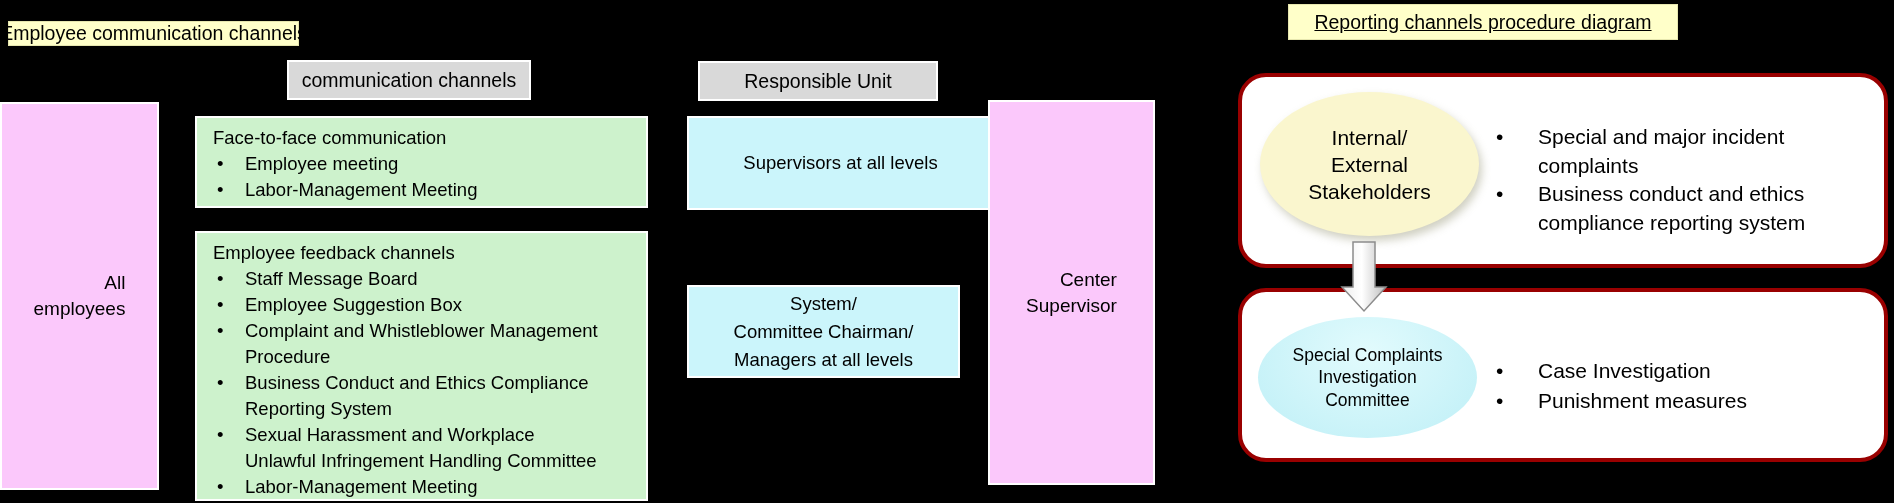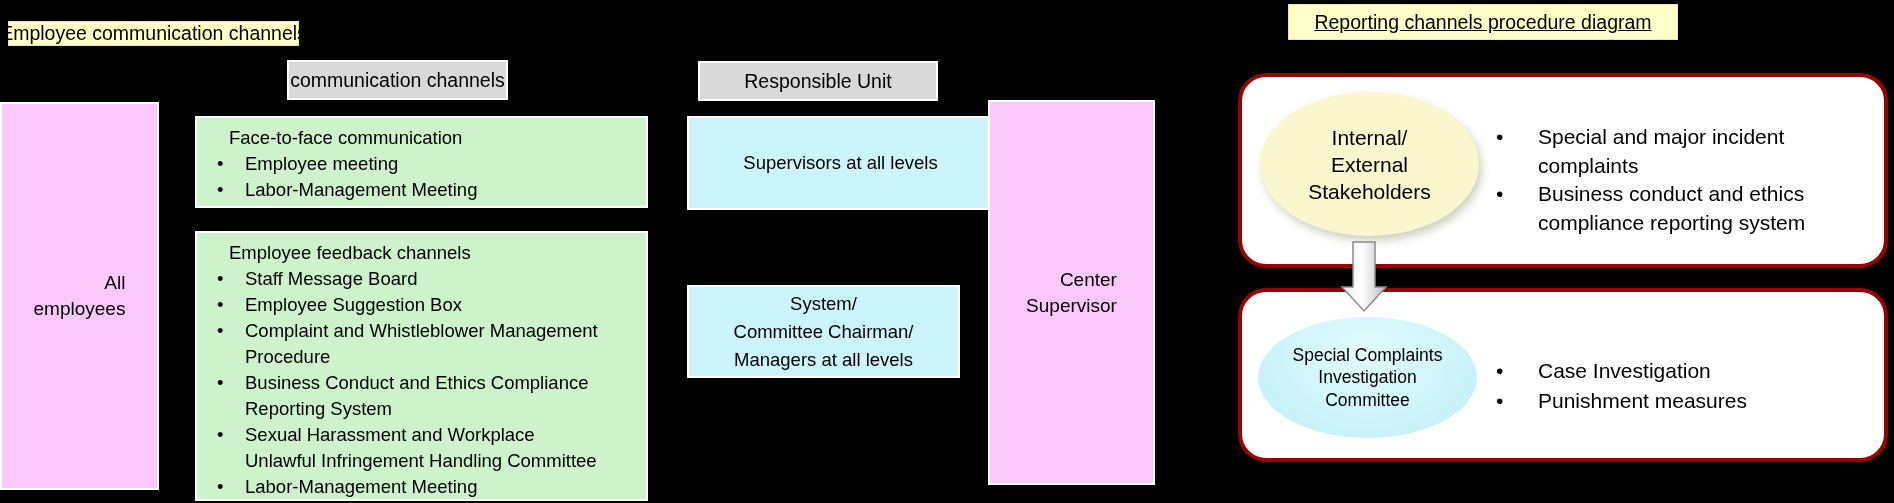--- a/index.html
+++ b/index.html
@@ -29,21 +29,21 @@
   .cyan-box{
     background:#CBF5FB;border:2px solid #FFFFFF;
     display:flex;align-items:center;justify-content:center;text-align:center;
     font-size:18.5px;line-height:28px;white-space:pre-line;
   }
   .green-box{
     background:#CDF2CC;border:2px solid #FFFFFF;
     font-size:18.5px;line-height:26px;
     padding:7px 6px 0 16px;
   }
-  .green-box .box-title{white-space:nowrap;margin-left:16px;}
+  .green-box .box-title{white-space:nowrap;}
   ul.blist{list-style:none;margin:0;padding:0;}
   ul.blist li{
     position:relative;padding-left:32px;white-space:pre-line;
   }
   ul.blist li::before{
     content:"\2022";position:absolute;left:4px;top:0;
   }
   
   .red-box{
     background:#FFFFFF;border:4px solid #990000;border-radius:28px;
@@ -74,21 +74,21 @@
   .rblist-2 li{line-height:30px;}
 </style>
 </head>
 <body>
 
 <div class="canvas">
 
   <div class="abs ylabel" style="left:8px;top:21px;width:291px;height:25px;">Employee communication channels</div>
   <div class="abs ylabel" style="left:1288px;top:4px;width:390px;height:36px;text-decoration:underline;">Reporting channels procedure diagram</div>
 
-  <div class="abs gray-header" style="left:287px;top:60px;width:221px;height:40px;">communication channels</div>
+  <div class="abs gray-header" style="left:287px;top:60px;width:244px;height:40px;">communication channels</div>
   <div class="abs gray-header" style="left:698px;top:61px;width:240px;height:40px;">Responsible Unit</div>
 
   <div class="abs pink-box" style="left:0px;top:102px;width:159px;height:388px;">All
 employees</div>
 
   <div class="abs green-box" style="left:195px;top:116px;width:453px;height:92px;">
     <div class="box-title">Face-to-face communication</div>
     <ul class="blist">
       <li>Employee meeting</li>
       <li>Labor-Management Meeting</li>

